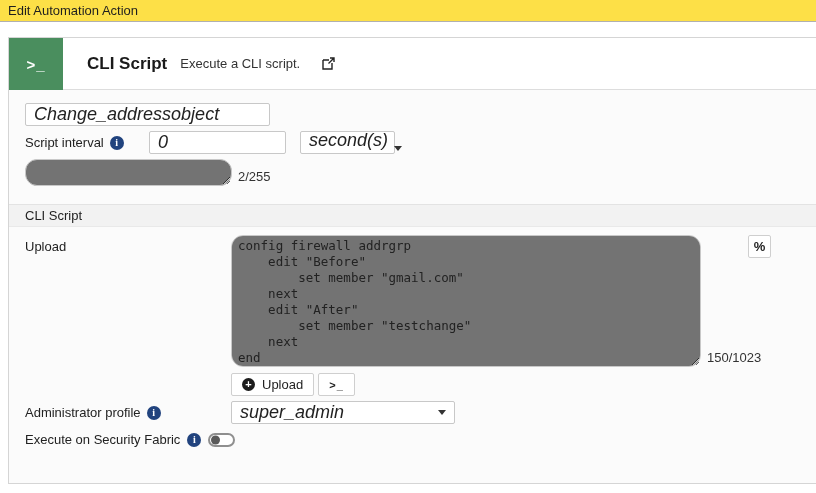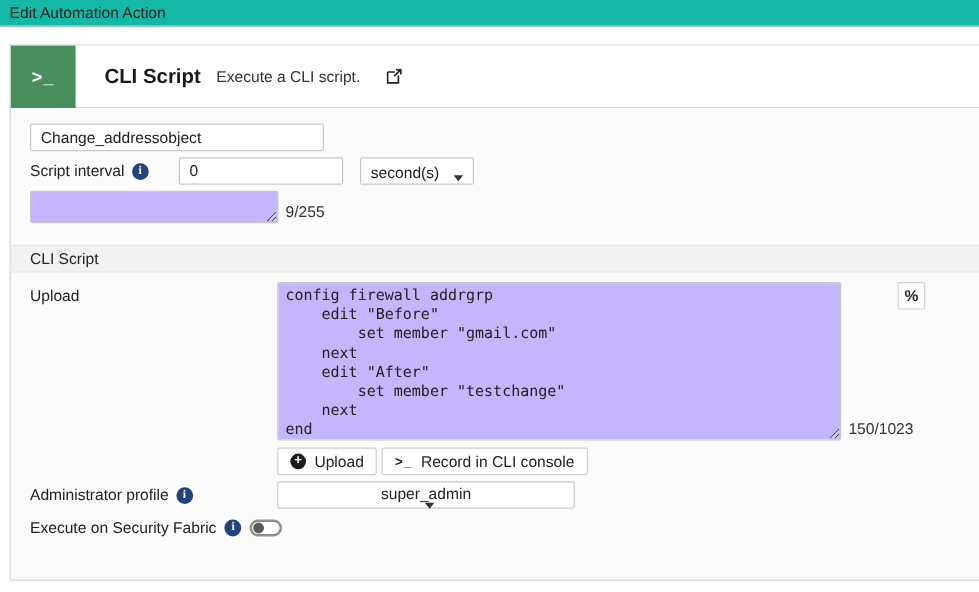--- a/index.html
+++ b/index.html
@@ -72,50 +72,51 @@
     gap: 6px;
     color: #222;
   }
   .lbl-wide { flex: 0 0 206px; }
 
   input[type=text], .textarea, .fake-select {
     border: 1px solid #c8c8c8;
     border-radius: 2px;
     background: #fff;
     font-family: "Liberation Sans", sans-serif;
-    font-size: 13px;
+    font-size: 18px;
     color: #222;
     padding: 2px 8px;
     height: 23px;
     outline: none;
+    font-style: italic;
   }
   .w-name { width: 245px; }
   .w-int  { width: 137px; margin-right: 14px; }
 
   .fake-select {
     display: inline-flex;
     align-items: center;
     justify-content: space-between;
     cursor: pointer;
     height: 23px;
   }
   .w-unit { width: 95px; align-items: flex-end; }
-  .w-admin { width: 248px; flex-direction: column; }
+  .w-admin { width: 224px; }
   .caret {
     width: 0; height: 0;
     border-left: 4px solid transparent;
     border-right: 4px solid transparent;
     border-top: 5px solid #333;
     margin-left: 6px;
   }
 
   textarea {
     border: 1px solid #c8c8c8;
-    border-radius: 2px;
-    background: #c4b5fd;
+    border-radius: 12px;
+    background: #737373;
     font-size: 13px;
     color: #222;
     padding: 2px 6px;
     outline: none;
   }
   .desc-ta { width: 207px; height: 27px; font-family: "Liberation Sans", sans-serif; }
   .script-ta {
     width: 470px; height: 132px;
     font-family: "DejaVu Sans Mono", monospace;
     font-size: 12.5px;
@@ -215,21 +216,21 @@
     width: 9px; height: 9px;
     border-radius: 50%;
     background: #5a5a5a;
   }
 
   .admin-row { margin-top: 0; align-items: center; }
 </style>
 </head>
 <body>
 
-<div class="topbar" style="background: #14b8a6;">
+<div class="topbar" style="background: #fde047;">
   <span>Edit Automation Action</span>
 </div>
 
 <div class="card">
 
   <div class="card-header">
     <div class="icon-box" style="background: rgb(74, 142, 94);">
       <span>&gt;_</span>
     </div>
     <div class="card-title-wrap">
@@ -258,21 +259,21 @@
       </span>
       <input type="text" class="w-int" value="0" style="">
       <div class="fake-select w-unit">
         <span>second(s)</span>
         <span class="caret"></span>
       </div>
     </div>
 
     <div class="row">
       <textarea class="desc-ta" style=""></textarea>
-      <span class="counter">9/255</span>
+      <span class="counter">2/255</span>
     </div>
   </div>
 
   <div class="section-bar" style="background: rgb(242, 242, 242);">
     <span>CLI Script</span>
   </div>
 
   <div class="form-block" style="padding-top:8px; padding-bottom:36px;">
     <div class="row">
       <span class="lbl lbl-wide">
@@ -290,21 +291,20 @@
       <button class="pct-btn">%</button>
     </div>
 
     <div class="btn-row">
       <button class="btn">
         <span class="plus-icon">+</span>
         <span>Upload</span>
       </button>
       <button class="btn">
         <span class="term-glyph">&gt;_</span>
-        <span>Record in CLI console</span>
       </button>
     </div>
 
     <div class="row admin-row">
       <span class="lbl lbl-wide" style="padding-top:0;">
         <span>Administrator profile</span>
         <span class="info-icon" style="background: rgb(33, 67, 126);">i</span>
       </span>
       <div class="fake-select w-admin">
         <span>super_admin</span>

